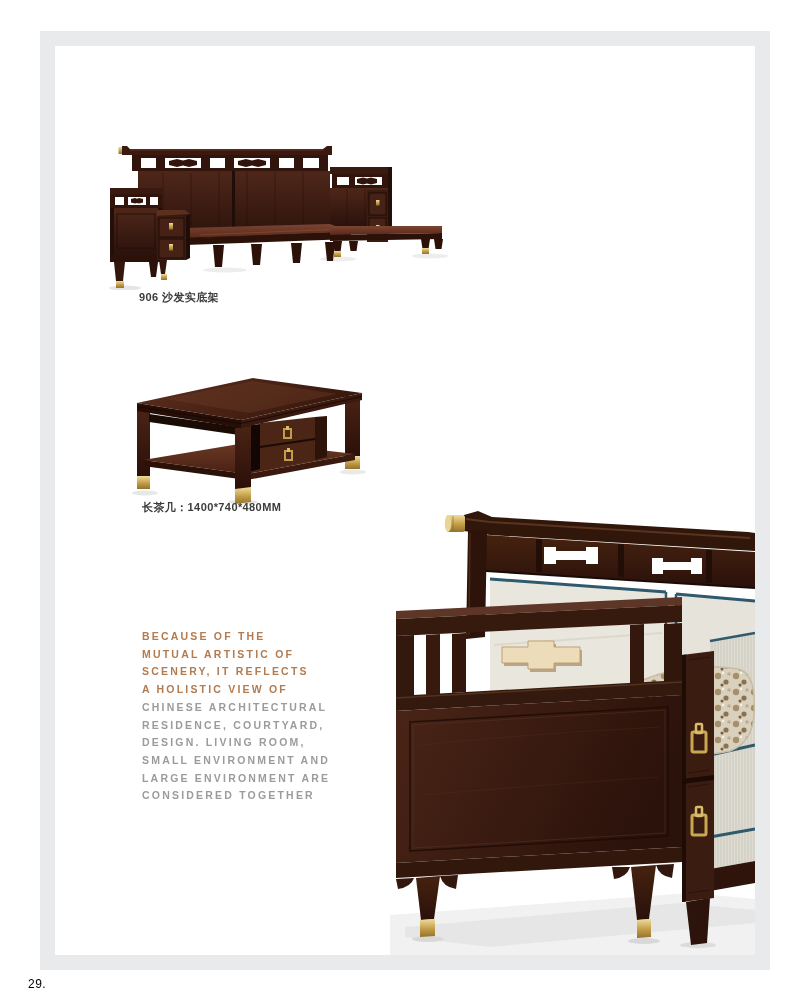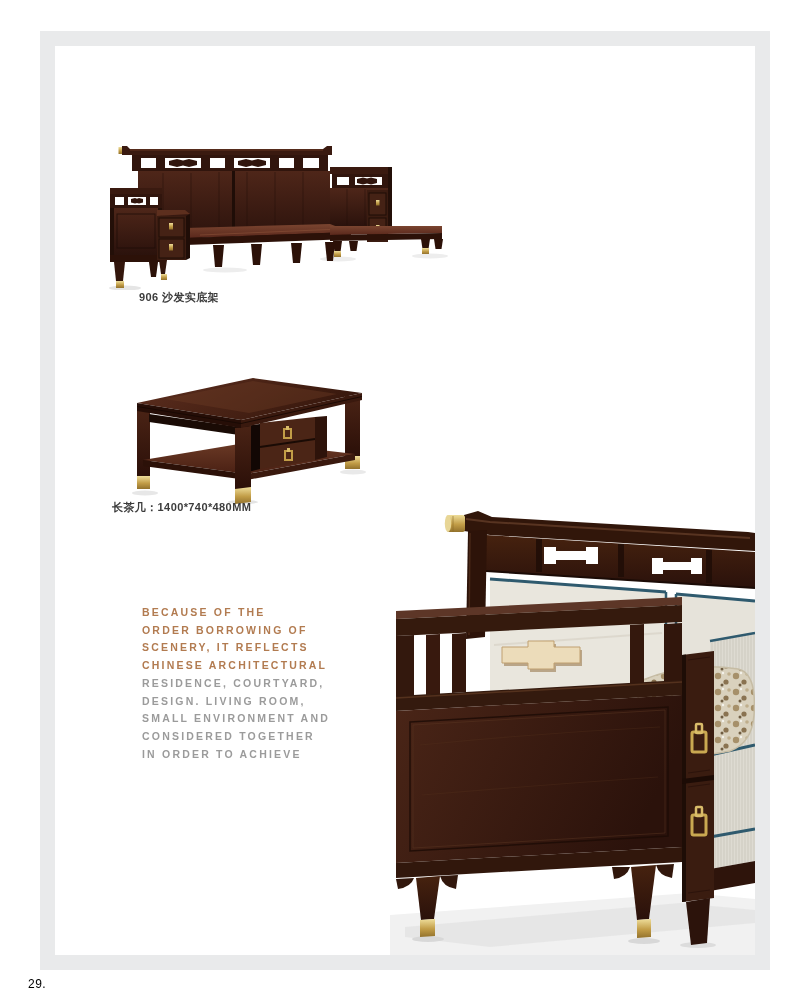--- a/index.html
+++ b/index.html
@@ -7,22 +7,22 @@
         font-family:"Liberation Sans","DejaVu Sans",sans-serif;}
   .border-frame{position:absolute;left:40px;top:31px;width:730px;height:939px;
         border:15px solid #e9eaeb;background:#ffffff;box-sizing:border-box;}
   .fig{position:absolute;}
   #fig-sofa{left:105px;top:138px;width:356px;height:152px;}
   #fig-table{left:131px;top:372px;width:238px;height:132px;}
   #fig-photo{left:390px;top:495px;width:365px;height:460px;}
   .caption{position:absolute;font-size:11px;font-weight:bold;color:#3c3c3c;
         letter-spacing:0.4px;white-space:nowrap;}
   #caption-sofa{left:139px;top:290px;}
-  #caption-table{left:112px;top:500px;}
-  .copy{position:absolute;left:142px;top:604px;width:186px;font-size:10.5px;
+  #caption-table{left:142px;top:500px;}
+  .copy{position:absolute;left:142px;top:628px;width:186px;font-size:10.5px;
         font-weight:bold;letter-spacing:2.2px;line-height:17.7px;color:#9b9b9b;
         white-space:nowrap;}
   .copy div:nth-child(-n+4){color:#b27b50;}
   .pagenum{position:absolute;left:28px;top:964px;font-size:12px;color:#000000;
         letter-spacing:0.5px;margin-top:13px;}
 </style>
 </head>
 <body>
 
 <div class="page">
@@ -176,28 +176,29 @@
     <polygon points="6,31 122,6 231,21 110,48" fill="url(#s2top)"></polygon>
     <polygon points="34,27 122,9 206,22 118,41" fill="#693a24" opacity=".45"></polygon>
     <polygon points="6,31 110,48 110,56 6,39" fill="#260e07"></polygon>
     <polygon points="110,48 231,21 231,28 110,56" fill="#3a190e"></polygon>
     <path d="M6,34.5 L110,51.5 L231,24.5" stroke="#150803" stroke-width="1" fill="none" opacity=".8"></path>
   </svg>
   <div class="caption" id="caption-table">长茶几：1400*740*480MM</div>
 
   <div class="copy">
     <div>BECAUSE OF THE</div>
-    <div>ORDER BORROWING OF</div>
+    <div>MUTUAL ARTISTIC OF</div>
     <div>SCENERY, IT REFLECTS</div>
+    <div>A HOLISTIC VIEW OF</div>
     <div>CHINESE ARCHITECTURAL</div>
     <div>RESIDENCE, COURTYARD,</div>
     <div>DESIGN. LIVING ROOM,</div>
     <div>SMALL ENVIRONMENT AND</div>
+    <div>LARGE ENVIRONMENT ARE</div>
     <div>CONSIDERED TOGETHER</div>
-    <div>IN ORDER TO ACHIEVE</div>
   </div>
 
   <svg class="fig" id="fig-photo" viewBox="0 0 365 460" aria-hidden="true">
     <defs>
       <linearGradient id="s3w" x1="0" y1="0" x2="0" y2="1">
         <stop offset="0" stop-color="#46220f"></stop>
           <stop offset="1" stop-color="#2a110b"></stop>
       </linearGradient>
       <linearGradient id="s3panel" x1="0" y1="0" x2="1" y2="0.3">
         <stop offset="0" stop-color="#4a2517"></stop>

